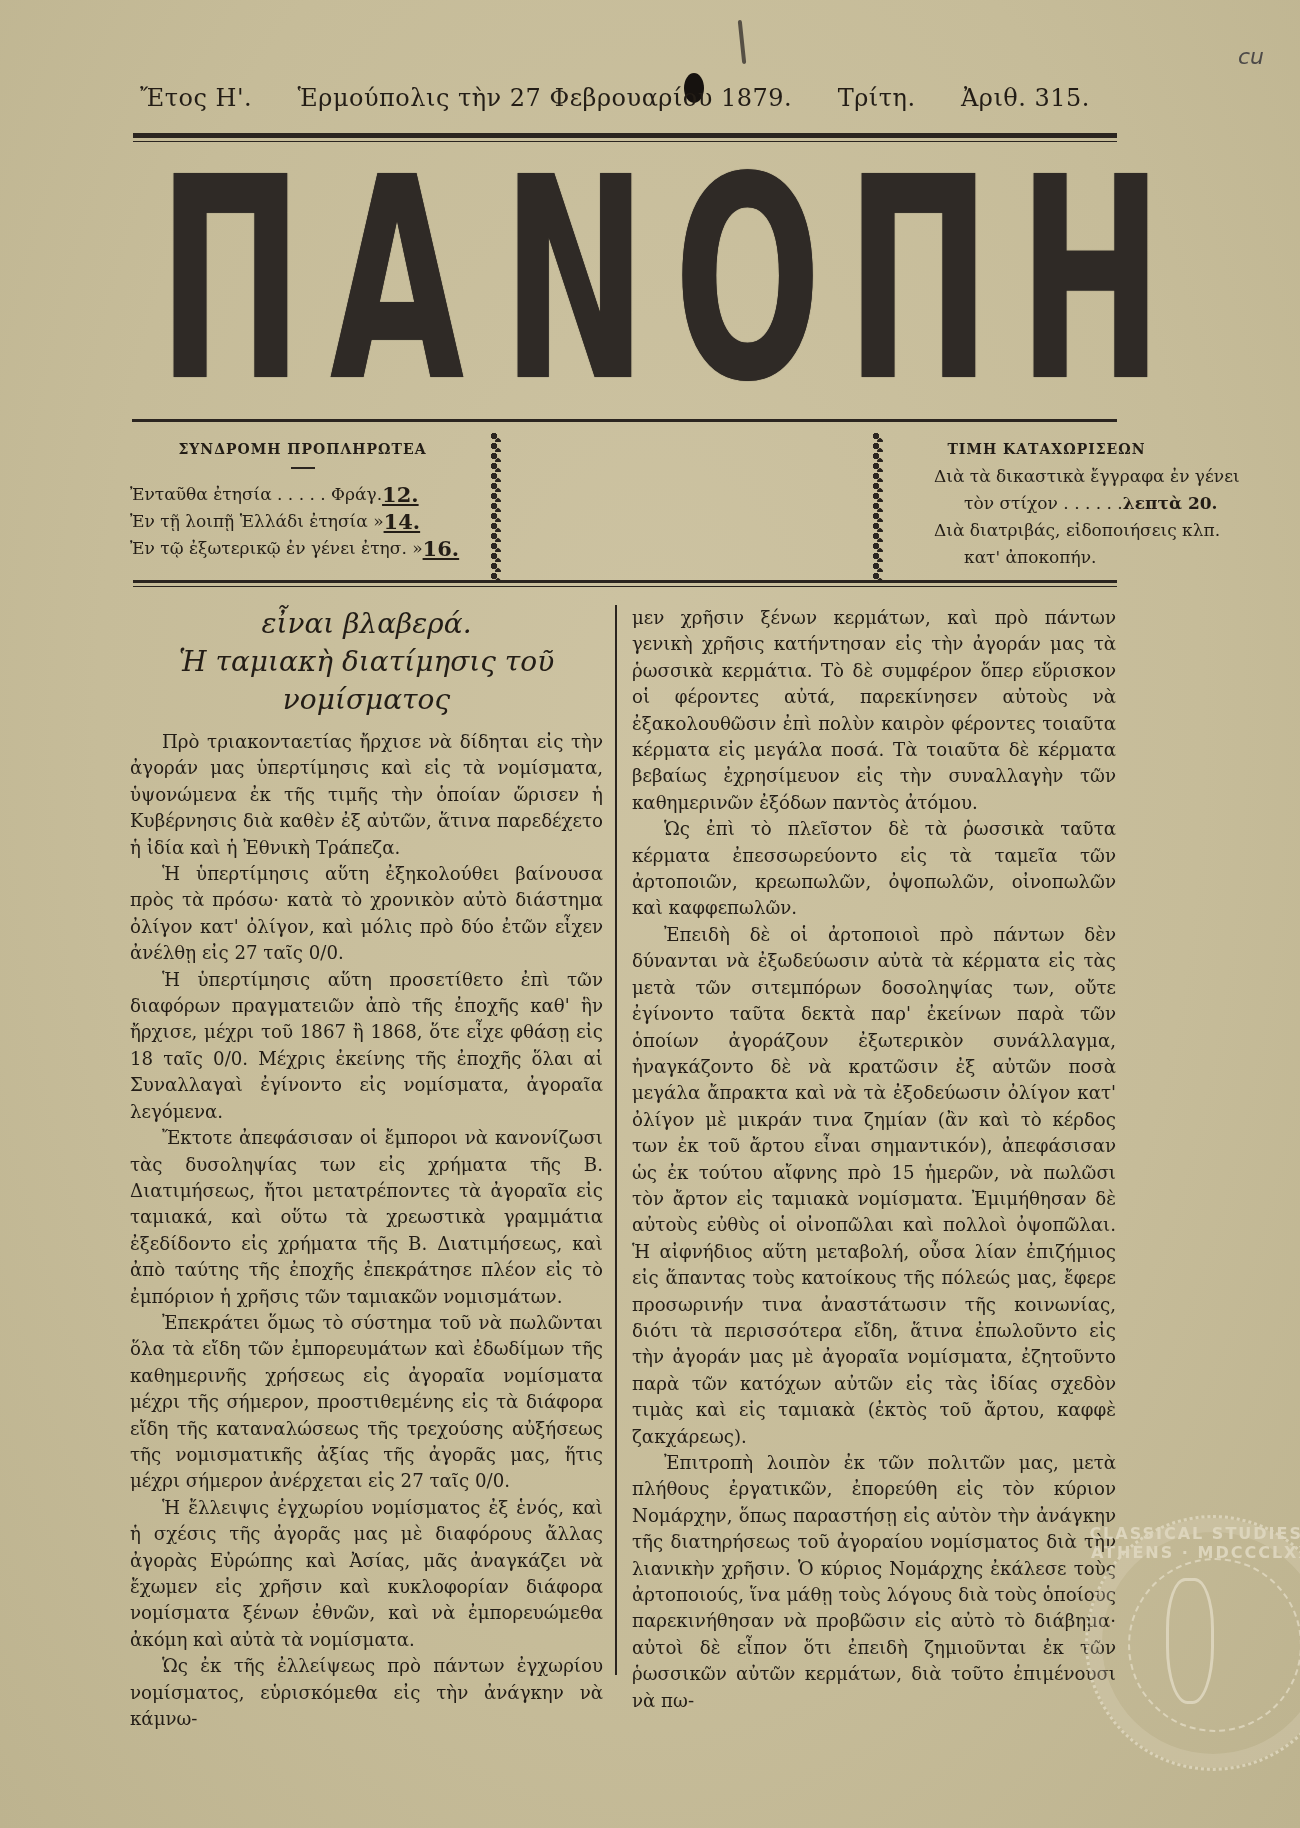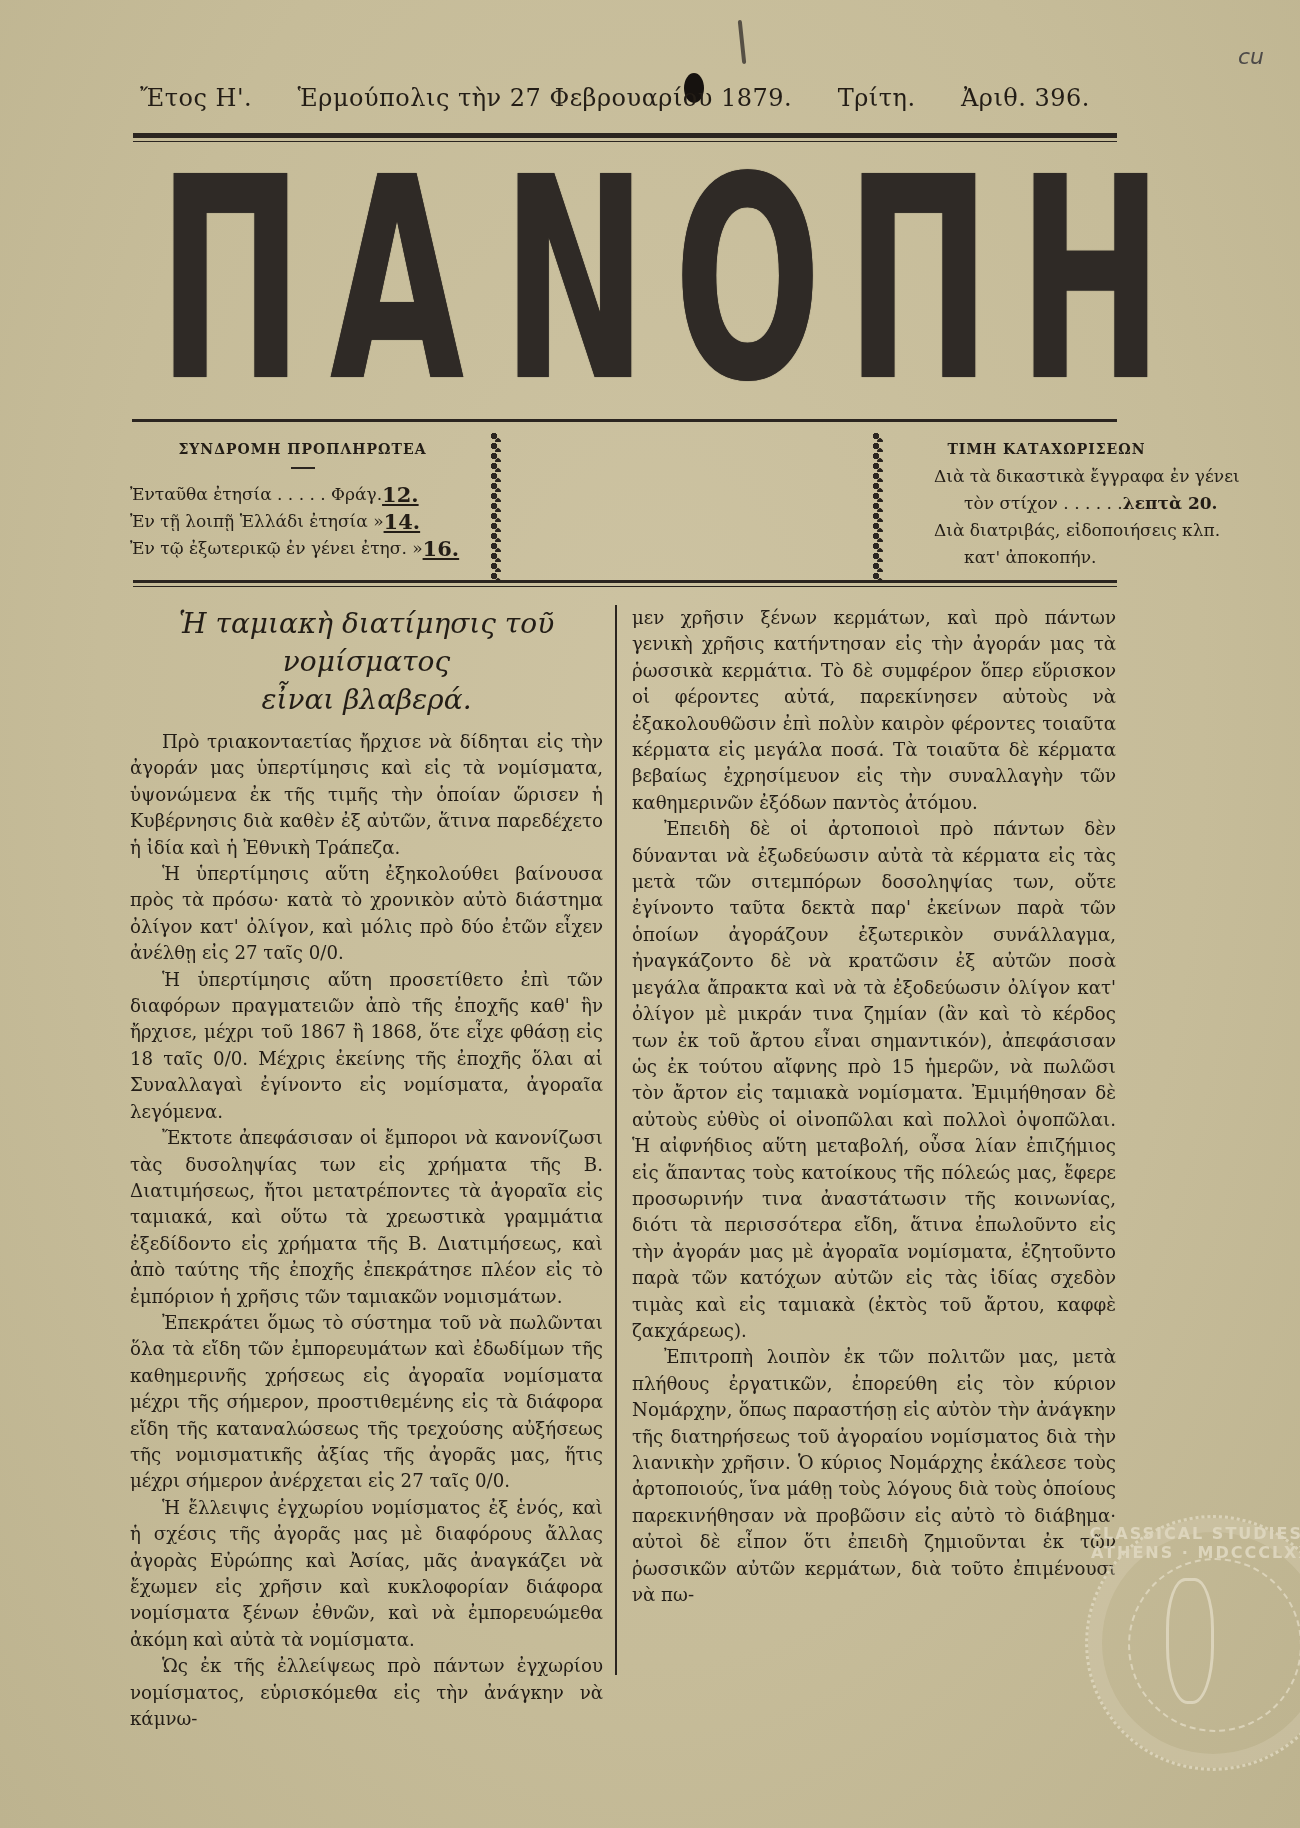--- a/index.html
+++ b/index.html
@@ -104,21 +104,21 @@
 <div class="page">
 
   <div class="ink-mark"></div>
   <div class="ink-blot"></div>
   <div class="corner-note">cu</div>
 
   <div class="dateline">
     <span>Ἔτος Η'.</span>
     <span>Ἑρμούπολις τὴν 27 Φεβρουαρίου 1879.</span>
     <span>Τρίτη.</span>
-    <span>Ἀριθ. 396.</span>
+    <span>Ἀριθ. 315.</span>
   </div>
   <div class="rule-thick" style="left:133px; top:133px; width:984px;"></div>
   <div class="rule-thin" style="left:133px; top:141px; width:984px; height:1px;"></div>
 
   <div class="masthead">
     <span class="mast-letter">Π</span>
     <span class="mast-letter">Α</span>
     <span class="mast-letter">Ν</span>
     <span class="mast-letter">Ο</span>
     <span class="mast-letter">Π</span>
@@ -160,36 +160,37 @@
       <div class="line">Διὰ διατριβάς, εἰδοποιήσεις κλπ.</div>
       <div class="line indent2">κατ' ἀποκοπήν.</div>
     </div>
   </div>
 
   <div class="rule-thick" style="left:133px; top:580px; width:984px; height:3px;"></div>
   <div class="rule-thin" style="left:133px; top:586px; width:984px; height:1px;"></div>
 
   <div class="article col-left">
     <div class="title">
+      <div>εἶναι βλαβερά.</div>
       <div>Ἡ ταμιακὴ διατίμησις τοῦ νομίσματος</div>
-      <div>εἶναι βλαβερά.</div>
     </div>
     <p>Πρὸ τριακονταετίας ἤρχισε νὰ δίδηται εἰς τὴν ἀγοράν μας ὑπερτίμησις καὶ εἰς τὰ νομίσματα, ὑψονώμενα ἐκ τῆς τιμῆς τὴν ὁποίαν ὥρισεν ἡ Κυβέρνησις διὰ καθὲν ἐξ αὐτῶν, ἅτινα παρεδέχετο ἡ ἰδία καὶ ἡ Ἐθνικὴ Τράπεζα.</p>
     <p>Ἡ ὑπερτίμησις αὕτη ἐξηκολούθει βαίνουσα πρὸς τὰ πρόσω· κατὰ τὸ χρονικὸν αὐτὸ διάστημα ὀλίγον κατ' ὀλίγον, καὶ μόλις πρὸ δύο ἐτῶν εἶχεν ἀνέλθῃ εἰς 27 ταῖς 0/0.</p>
     <p>Ἡ ὑπερτίμησις αὕτη προσετίθετο ἐπὶ τῶν διαφόρων πραγματειῶν ἀπὸ τῆς ἐποχῆς καθ' ἣν ἤρχισε, μέχρι τοῦ 1867 ἢ 1868, ὅτε εἶχε φθάσῃ εἰς 18 ταῖς 0/0. Μέχρις ἐκείνης τῆς ἐποχῆς ὅλαι αἱ Συναλλαγαὶ ἐγίνοντο εἰς νομίσματα, ἀγοραῖα λεγόμενα.</p>
     <p>Ἔκτοτε ἀπεφάσισαν οἱ ἔμποροι νὰ κανονίζωσι τὰς δυσοληψίας των εἰς χρήματα τῆς Β. Διατιμήσεως, ἤτοι μετατρέποντες τὰ ἀγοραῖα εἰς ταμιακά, καὶ οὕτω τὰ χρεωστικὰ γραμμάτια ἐξεδίδοντο εἰς χρήματα τῆς Β. Διατιμήσεως, καὶ ἀπὸ ταύτης τῆς ἐποχῆς ἐπεκράτησε πλέον εἰς τὸ ἐμπόριον ἡ χρῆσις τῶν ταμιακῶν νομισμάτων.</p>
     <p>Ἐπεκράτει ὅμως τὸ σύστημα τοῦ νὰ πωλῶνται ὅλα τὰ εἴδη τῶν ἐμπορευμάτων καὶ ἐδωδίμων τῆς καθημερινῆς χρήσεως εἰς ἀγοραῖα νομίσματα μέχρι τῆς σήμερον, προστιθεμένης εἰς τὰ διάφορα εἴδη τῆς καταναλώσεως τῆς τρεχούσης αὐξήσεως τῆς νομισματικῆς ἀξίας τῆς ἀγορᾶς μας, ἥτις μέχρι σήμερον ἀνέρχεται εἰς 27 ταῖς 0/0.</p>
     <p>Ἡ ἔλλειψις ἐγχωρίου νομίσματος ἐξ ἑνός, καὶ ἡ σχέσις τῆς ἀγορᾶς μας μὲ διαφόρους ἄλλας ἀγορὰς Εὐρώπης καὶ Ἀσίας, μᾶς ἀναγκάζει νὰ ἔχωμεν εἰς χρῆσιν καὶ κυκλοφορίαν διάφορα νομίσματα ξένων ἐθνῶν, καὶ νὰ ἐμπορευώμεθα ἀκόμη καὶ αὐτὰ τὰ νομίσματα.</p>
     <p>Ὡς ἐκ τῆς ἐλλείψεως πρὸ πάντων ἐγχωρίου νομίσματος, εὑρισκόμεθα εἰς τὴν ἀνάγκην νὰ κάμνω-</p>
   </div>
 
   <div class="col-divider"></div>
 
   <div class="article col-right">
     <p class="cont">μεν χρῆσιν ξένων κερμάτων, καὶ πρὸ πάντων γενικὴ χρῆσις κατήντησαν εἰς τὴν ἀγοράν μας τὰ ῥωσσικὰ κερμάτια. Τὸ δὲ συμφέρον ὅπερ εὕρισκον οἱ φέροντες αὐτά, παρεκίνησεν αὐτοὺς νὰ ἐξακολουθῶσιν ἐπὶ πολὺν καιρὸν φέροντες τοιαῦτα κέρματα εἰς μεγάλα ποσά. Τὰ τοιαῦτα δὲ κέρματα βεβαίως ἐχρησίμευον εἰς τὴν συναλλαγὴν τῶν καθημερινῶν ἐξόδων παντὸς ἀτόμου.</p>
+    <p>Ὡς ἐπὶ τὸ πλεῖστον δὲ τὰ ῥωσσικὰ ταῦτα κέρματα ἐπεσσωρεύοντο εἰς τὰ ταμεῖα τῶν ἀρτοποιῶν, κρεωπωλῶν, ὀψοπωλῶν, οἰνοπωλῶν καὶ καφφεπωλῶν.</p>
     <p>Ἐπειδὴ δὲ οἱ ἀρτοποιοὶ πρὸ πάντων δὲν δύνανται νὰ ἐξωδεύωσιν αὐτὰ τὰ κέρματα εἰς τὰς μετὰ τῶν σιτεμπόρων δοσοληψίας των, οὔτε ἐγίνοντο ταῦτα δεκτὰ παρ' ἐκείνων παρὰ τῶν ὁποίων ἀγοράζουν ἐξωτερικὸν συνάλλαγμα, ἠναγκάζοντο δὲ νὰ κρατῶσιν ἐξ αὐτῶν ποσὰ μεγάλα ἄπρακτα καὶ νὰ τὰ ἐξοδεύωσιν ὀλίγον κατ' ὀλίγον μὲ μικράν τινα ζημίαν (ἂν καὶ τὸ κέρδος των ἐκ τοῦ ἄρτου εἶναι σημαντικόν), ἀπεφάσισαν ὡς ἐκ τούτου αἴφνης πρὸ 15 ἡμερῶν, νὰ πωλῶσι τὸν ἄρτον εἰς ταμιακὰ νομίσματα. Ἐμιμήθησαν δὲ αὐτοὺς εὐθὺς οἱ οἰνοπῶλαι καὶ πολλοὶ ὀψοπῶλαι. Ἡ αἰφνήδιος αὕτη μεταβολή, οὖσα λίαν ἐπιζήμιος εἰς ἅπαντας τοὺς κατοίκους τῆς πόλεώς μας, ἔφερε προσωρινήν τινα ἀναστάτωσιν τῆς κοινωνίας, διότι τὰ περισσότερα εἴδη, ἅτινα ἐπωλοῦντο εἰς τὴν ἀγοράν μας μὲ ἀγοραῖα νομίσματα, ἐζητοῦντο παρὰ τῶν κατόχων αὐτῶν εἰς τὰς ἰδίας σχεδὸν τιμὰς καὶ εἰς ταμιακὰ (ἐκτὸς τοῦ ἄρτου, καφφὲ ζακχάρεως).</p>
     <p>Ἐπιτροπὴ λοιπὸν ἐκ τῶν πολιτῶν μας, μετὰ πλήθους ἐργατικῶν, ἐπορεύθη εἰς τὸν κύριον Νομάρχην, ὅπως παραστήσῃ εἰς αὐτὸν τὴν ἀνάγκην τῆς διατηρήσεως τοῦ ἀγοραίου νομίσματος διὰ τὴν λιανικὴν χρῆσιν. Ὁ κύριος Νομάρχης ἐκάλεσε τοὺς ἀρτοποιούς, ἵνα μάθῃ τοὺς λόγους διὰ τοὺς ὁποίους παρεκινήθησαν νὰ προβῶσιν εἰς αὐτὸ τὸ διάβημα· αὐτοὶ δὲ εἶπον ὅτι ἐπειδὴ ζημιοῦνται ἐκ τῶν ῥωσσικῶν αὐτῶν κερμάτων, διὰ τοῦτο ἐπιμένουσι νὰ πω-</p>
   </div>
 
   <div class="stamp">
     <div class="stamp-text">CLASSICAL STUDIES AT ATHENS · MDCCCLXXXI</div>
     <div class="stamp-inner"></div>
     <div class="stamp-vase"></div>
   </div>
 

